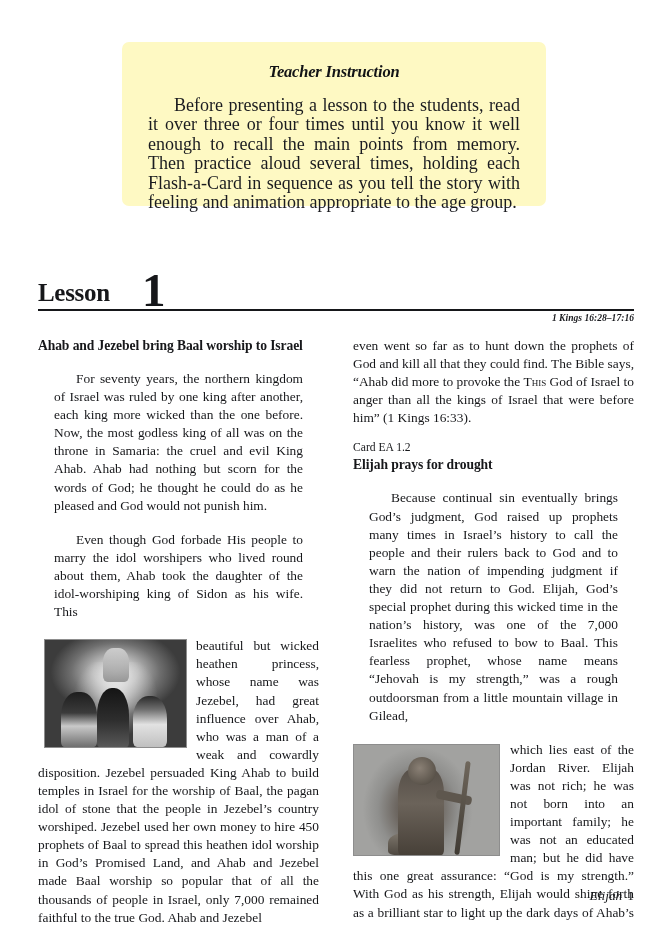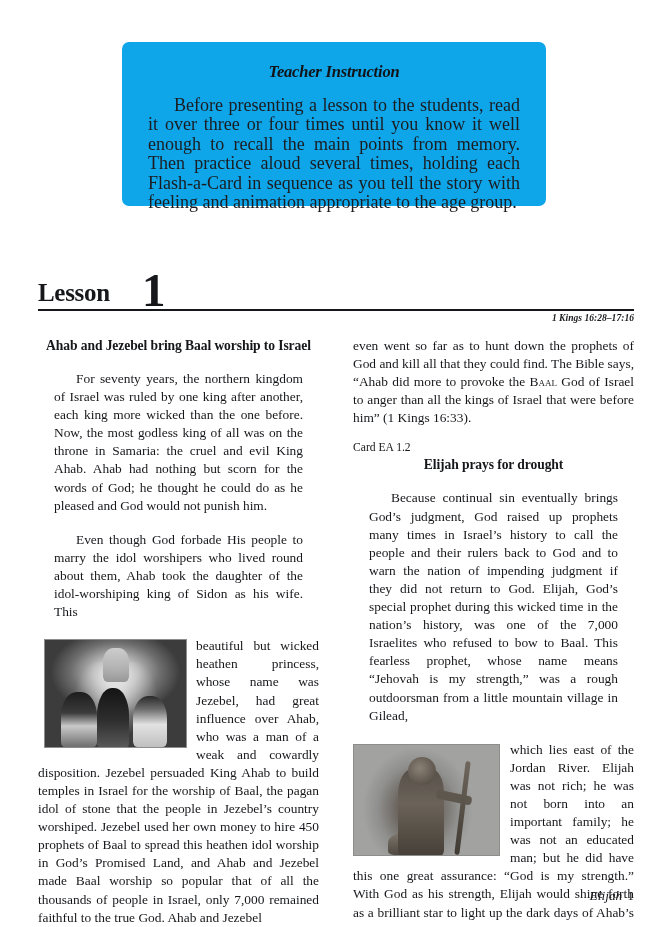--- a/index.html
+++ b/index.html
@@ -16,21 +16,21 @@
     color: #16171a;
   }
 
   
   #teacher-box {
     position: absolute;
     left: 122px;
     top: 42px;
     width: 424px;
     height: 164px;
-    background: #0ea5e9;
+    background: #fef9c3;
     border-radius: 7px;
     box-sizing: border-box;
     padding: 16px 26px 10px 26px;
   }
   #teacher-title {
     text-align: center;
     font-weight: bold;
     font-style: italic;
     font-size: 16.5px;
     letter-spacing: -0.2px;
@@ -125,21 +125,20 @@
     line-height: 14px;
     margin-bottom: 1px;
     color: #16171a;
   }
   .card-heading {
     font-size: 13.6px;
     font-weight: bold;
     line-height: 17px;
     margin-bottom: 1px;
     letter-spacing: -0.1px;
-    text-align: center;
   }
   p.para {
     margin: 16px;
     text-indent: 22px;
     text-align: justify;
   }
   p.cont {
     margin: 0;
     text-indent: 0;
     text-align: justify;
@@ -271,21 +270,21 @@
       <div class="fig-shape" id="jz-idol"></div>
       <div class="fig-shape" id="jz-king"></div>
       <div class="fig-shape" id="jz-mid"></div>
       <div class="fig-shape" id="jz-queen"></div>
     </div>
 
     <p class="cont">beautiful but wicked heathen princess, whose name was Jezebel, had great influence over Ahab, who was a man of a weak and cowardly disposition.  Jezebel persuaded King Ahab to build temples in Israel for the worship of Baal, the pagan idol of stone that the people in Jezebel’s country worshiped.  Jezebel used her own money to hire 450 prophets of Baal to spread this heathen idol worship in God’s Promised Land, and Ahab and Jezebel made Baal worship so popular that of all the thousands of people in Israel, only 7,000 remained faithful to the true God.  Ahab and Jezebel</p>
   </div>
 
   <div class="column" id="col-right">
-    <p class="cont"><span>even went so far as to hunt down the prophets of God and kill all that they could find.  The Bible says, “Ahab did more to provoke the </span><span class="smallcaps">Baal</span><span> God of Israel to anger than all the kings of Israel that were before him” (1 Kings 16:33).</span></p>
+    <p class="cont"><span>even went so far as to hunt down the prophets of God and kill all that they could find.  The Bible says, “Ahab did more to provoke the </span><span class="smallcaps">This</span><span> God of Israel to anger than all the kings of Israel that were before him” (1 Kings 16:33).</span></p>
 
     <div style="height:14px"></div>
 
     <div class="card-label">Card EA 1.2</div>
     <div class="card-heading">Elijah prays for drought</div>
 
     <p class="para">Because continual sin eventually brings God’s judgment, God raised up prophets many times in Israel’s history to call the people and their rulers back to God and to warn the nation of impending judgment if they did not return to God.  Elijah, God’s special prophet during this wicked time in the nation’s history, was one of the 7,000 Israelites who refused to bow to Baal.  This fearless prophet, whose name means “Jehovah is my strength,” was a rough outdoorsman from a little mountain village in Gilead, </p>
 
     <div class="illus" id="illus-elijah">
       <div class="fig-shape" id="ej-rock"></div>

